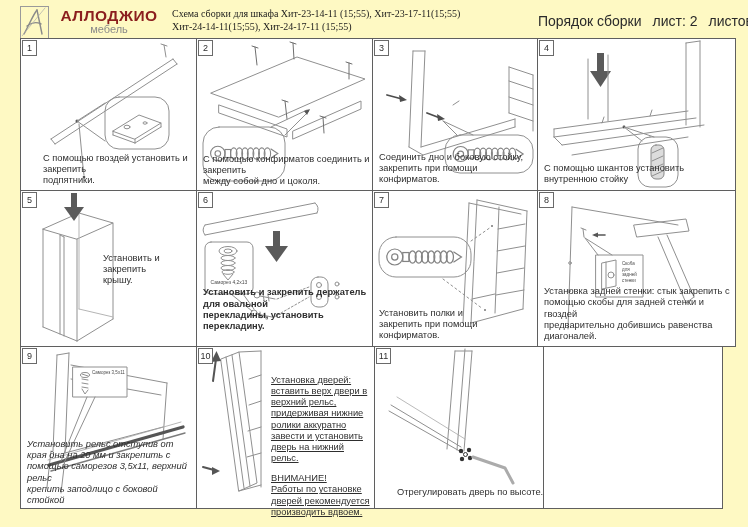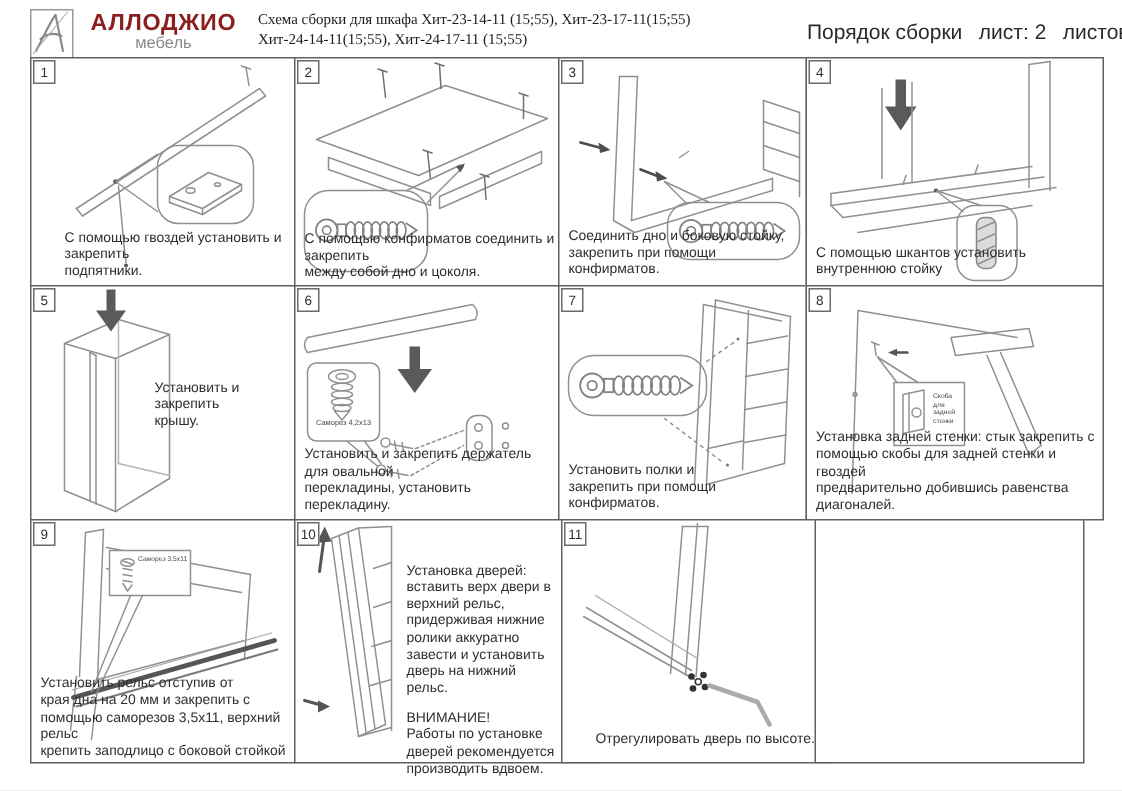--- a/index.html
+++ b/index.html
@@ -1,35 +1,35 @@
 <!DOCTYPE html>
 <html><head>
 <meta charset="utf-8">
 <style>
   html,body{margin:0;padding:0;background:#ddd;}
-  .page{position:relative;width:748px;height:527px;background:#ffffff;overflow:hidden;
+  .page{position:relative;width:748px;height:527px;background:#fef9c3;overflow:hidden;
         font-family:"Liberation Sans",sans-serif;color:#2e2e2e;}
   
   .logo-box{position:absolute;left:20px;top:6px;width:27px;height:31px;border:1px solid #9a9a9a;}
   .brand{position:absolute;left:50px;top:7px;width:118px;text-align:center;}
   .brand-name{font-size:15.5px;font-weight:bold;letter-spacing:.5px;color:#8b1e1e;}
   .brand-sub{font-size:11px;color:#8a8a8a;margin-top:-2px;}
   .doc-title{position:absolute;left:172px;top:7px;width:370px;
              font-family:"Liberation Serif",serif;font-size:10px;line-height:1.32;color:#1c1c1c;}
   .order-info{position:absolute;left:538px;top:13px;display:flex;gap:11px;font-size:14px;color:#2a2a2a;white-space:nowrap;}
   
   .panel{position:absolute;border:1px solid #5f5f5f;box-sizing:border-box;background:#fff;}
   .pnum{position:absolute;top:1px;left:1px;width:13px;height:14px;border:1px solid #6a6a6a;
         font-size:9px;display:flex;align-items:center;justify-content:center;background:#fff;z-index:2;}
   .illus{position:absolute;left:0;top:0;}
   .cap{position:absolute;font-size:9.3px;line-height:1.2;white-space:pre-line;color:#2e2e2e;}
   .tinylabel{position:absolute;font-size:5px;line-height:1.25;color:#4a4a4a;text-align:center;z-index:3;}
   .tinylabel.left{text-align:left;font-size:4.5px;}
   .warn{margin-top:9px;}
-  .p10text{position:absolute;left:74px;top:28px;width:102px;}
+  .p10text{position:absolute;left:74px;top:28px;width:102px;text-decoration:underline;}
   .p10text .cap10{font-size:9.3px;line-height:1.2;white-space:pre-line;}
 </style>
 </head>
 <body>
 
 <svg width="0" height="0" style="position:absolute" aria-hidden="true">
   <defs>
     <symbol id="confirmat" viewBox="0 0 90 24">
       <g stroke="#838383" fill="none" stroke-width="1.4">
         <circle cx="11" cy="12" r="9"></circle>
@@ -257,21 +257,21 @@
           <line x1="60" y1="123" x2="75" y2="126"></line>
         <line x1="63" y1="121" x2="64" y2="127"></line>
           <line x1="68" y1="122" x2="69" y2="128"></line>
         <line x1="80" y1="108" x2="112" y2="96" stroke-dasharray="2,2"></line>
         <line x1="77" y1="126" x2="112" y2="106" stroke-dasharray="2,2"></line>
         <line x1="34" y1="103" x2="55" y2="120"></line>
           <line x1="46" y1="103" x2="57" y2="118"></line>
       </g>
     </svg>
     <div class="tinylabel" style="left:10px;top:88px;width:44px;">Саморез 4,2х13</div>
-    <div class="cap" style="left:6px;bottom:4px;">Установить и закрепить держатель для овальной
+    <div class="cap" style="left:6px;bottom:14px;font-weight:bold;">Установить и закрепить держатель для овальной
 перекладины, установить перекладину.</div>
   </div>
 
   <div class="panel" style="left:372px;top:190px;width:166px;height:157px;">
     <div class="pnum">7</div>
     <svg class="illus" width="164" height="155" viewBox="0 0 164 155">
       <g stroke="#909090" fill="none" stroke-width="1" stroke-linecap="round" stroke-linejoin="round">
         <path d="M96 12 q-3 60 -6 120"></path>
           <path d="M104 9 q-3 61 -6 123"></path>
         <line x1="104" y1="9" x2="154" y2="20"></line>
@@ -349,21 +349,21 @@
           <line x1="61" y1="27" x2="67" y2="29"></line>
         <line x1="61" y1="32" x2="67" y2="33"></line>
           <line x1="61" y1="36" x2="67" y2="37"></line>
           <line x1="61" y1="40" x2="67" y2="41"></line>
         <path d="M61 42 L64 47 L67 43"></path>
         <line x1="66" y1="50" x2="40" y2="114"></line>
           <line x1="74" y1="50" x2="43" y2="116"></line>
       </g>
     </svg>
     <div class="tinylabel left" style="left:71px;top:23px;width:33px;">Саморез 3,5х11</div>
-    <div class="cap" style="left:6px;bottom:2px;">Установить рельс  отступив от
+    <div class="cap" style="left:6px;bottom:2px;font-style:italic;">Установить рельс  отступив от
 края дна на 20 мм и закрепить  с
 помощью саморезов 3,5х11, верхний рельс
 крепить заподлицо с боковой стойкой</div>
   </div>
 
   <div class="panel" style="left:196px;top:346px;width:204px;height:163px;">
     <div class="pnum">10</div>
     <svg class="illus" width="177" height="161" viewBox="0 0 177 161">
       <g stroke="#909090" fill="none" stroke-width="1" stroke-linecap="round" stroke-linejoin="round">
         <polygon points="24,12 42,5 60,136 42,144"></polygon>

